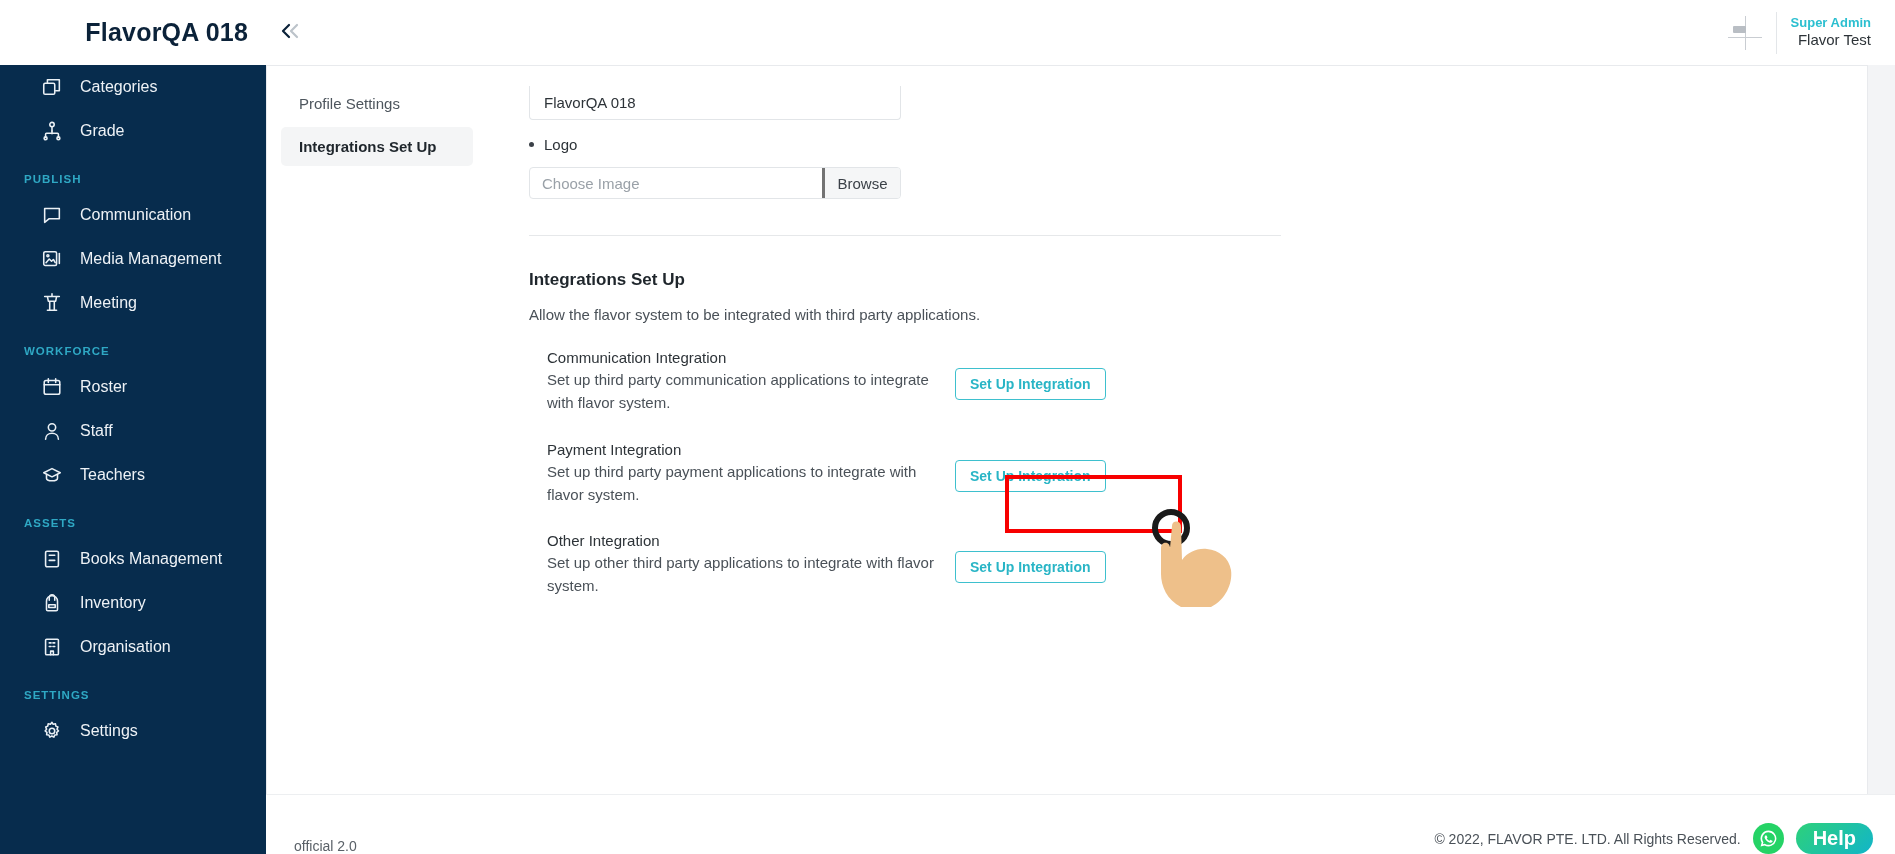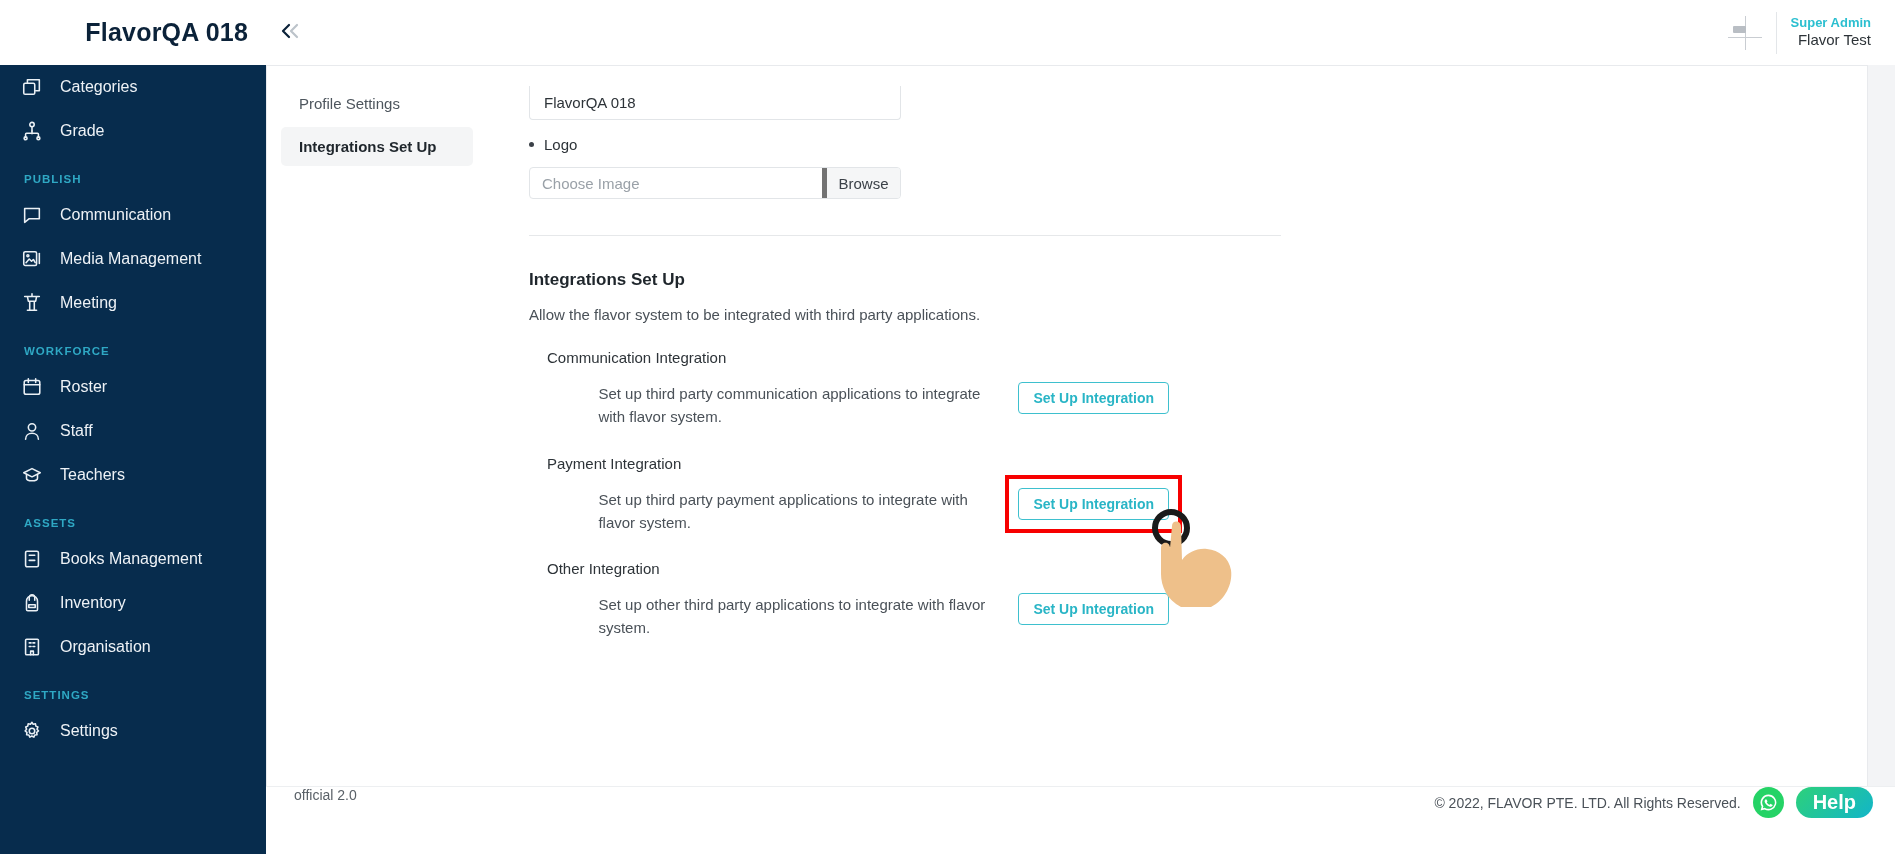--- a/index.html
+++ b/index.html
@@ -56,21 +56,21 @@
   .user-role { font-size: 13px; font-weight: bold; color: #2bbfd0; }
   .user-name { font-size: 15px; color: #2d3338; }
 
   
   .sidebar {
     position: absolute; top: 65px; left: 0; width: 266px; height: 789px;
     background: #072c4d; overflow: hidden; z-index: 20;
   }
   .nav-item {
     display: flex; align-items: center; gap: 16px;
-    height: 44px; padding: 0 0 0 20px; cursor: pointer;
+    height: 44px; padding: 0 0 0 40px; cursor: pointer;
     color: #e9edf2;
   }
   .nav-icon {
     width: 24px; height: 24px; display: flex; align-items: center;
     justify-content: center; flex: 0 0 24px;
   }
   .nav-label { font-size: 16px; color: #eef2f6; white-space: nowrap; }
   .nav-section {
     font-size: 11.5px; font-weight: bold; letter-spacing: 1px;
     color: #2fa8c4; padding: 20px 0 8px 24px; text-transform: uppercase;
@@ -118,39 +118,39 @@
   .file-row {
     display: flex; margin-top: 14px; width: 372px; height: 32px;
     border: 1px solid #e2e5e8; border-radius: 4px; overflow: hidden;
   }
   .file-name {
     flex: 1; display: flex; align-items: center; padding: 0 12px;
     font-size: 15px; color: #9aa1a8;
   }
   .file-browse {
     width: 78px; display: flex; align-items: center; justify-content: center;
-    background: #f5f6f7; border-left: 5px solid #737373;
+    background: #f5f6f7; border-left: 3px solid #737373;
     font-size: 15px; color: #3b4148; cursor: pointer;
   }
 
   .hr {
     margin: 36px 0 0 0; width: 752px; margin-left: 0;
     height: 1px; background: #e6e8ea;
   }
 
   .sect-title {
     margin-top: 34px; font-size: 17px; font-weight: bold; color: #1f262c;
   }
   .sect-desc { margin-top: 16px; font-size: 15px; color: #4a5158; }
 
   .integration-block { margin: 26px 0 0 18px; width: 622px; position: relative; }
   .int-name { font-size: 15px; color: #2d3338; }
   .int-line {
-    display: flex; align-items: flex-start; justify-content: flex-end;
-    margin-top: 16px; gap: 30px;
+    display: flex; align-items: flex-start; justify-content: flex-start;
+    margin-top: 2px; gap: 18px;
   }
   .int-desc { font-size: 15px; color: #4a5158; line-height: 1.55; max-width: 390px; }
   .btn-outline {
     flex: 0 0 auto; min-width: 128px; height: 32px; padding: 0 14px;
     border: 1px solid #3ec0ce; border-radius: 4px; background: #fff;
     color: #29b5c6; font-size: 14px; font-weight: bold; cursor: pointer;
     display: flex; align-items: center; justify-content: center;
     font-family: "Liberation Sans", sans-serif; white-space: nowrap;
   }
 
@@ -166,22 +166,22 @@
 
   
   .hl-box {
     position: absolute; border: 4px solid #f70000; pointer-events: none;
     z-index: 40;
   }
   .cursor-overlay { position: absolute; pointer-events: none; z-index: 45; }
 
   
   .footer {
-    position: absolute; left: 266px; bottom: 0; width: 1629px; height: 68px;
-    background: #ffffff; display: flex; align-items: flex-start;
+    position: absolute; left: 266px; bottom: 0; width: 1629px; height: 60px;
+    background: #ffffff; display: flex; align-items: flex-end;
     justify-content: space-between; padding: 0 22px 0 28px;
     border-top: 1px solid #edeff1; z-index: 25;
   }
   .footer-left { font-size: 14px; color: #5a6168; }
   .footer-right { display: flex; align-items: center; gap: 12px; }
   .copyright { font-size: 14px; color: #4a5158; }
   .wa-btn {
     width: 31px; height: 31px; border-radius: 50%;
     background: #25d366; display: flex; align-items: center;
     justify-content: center; cursor: pointer;

